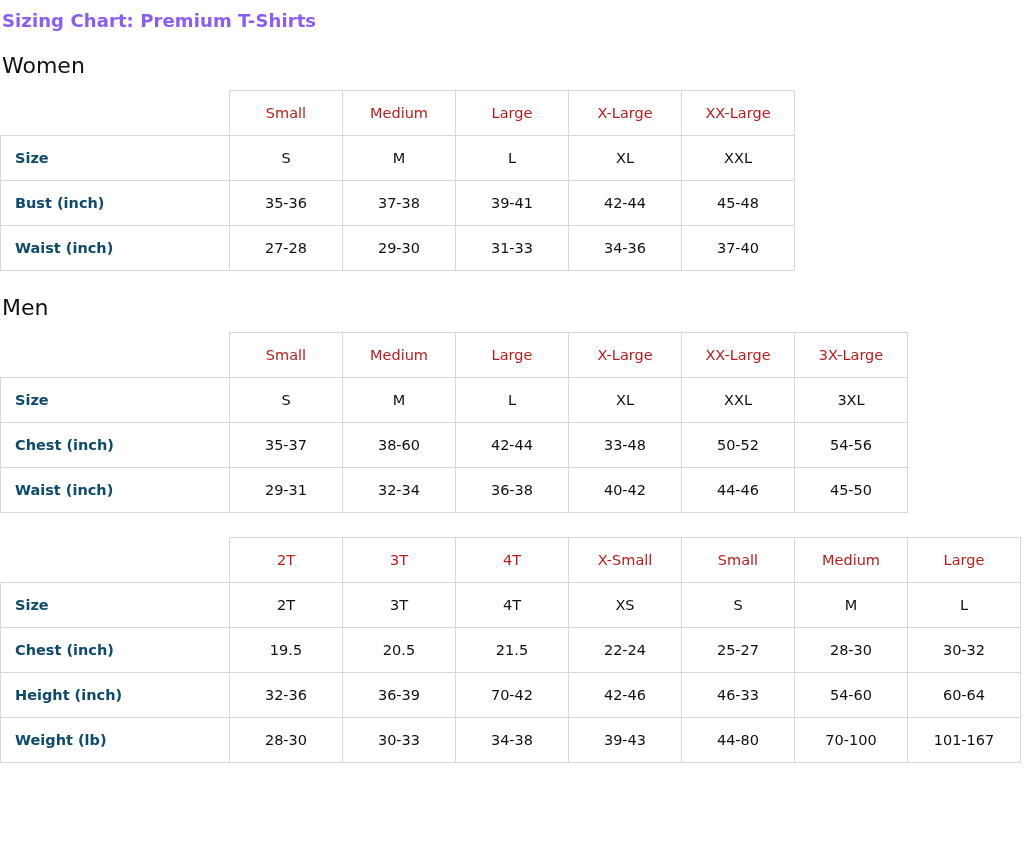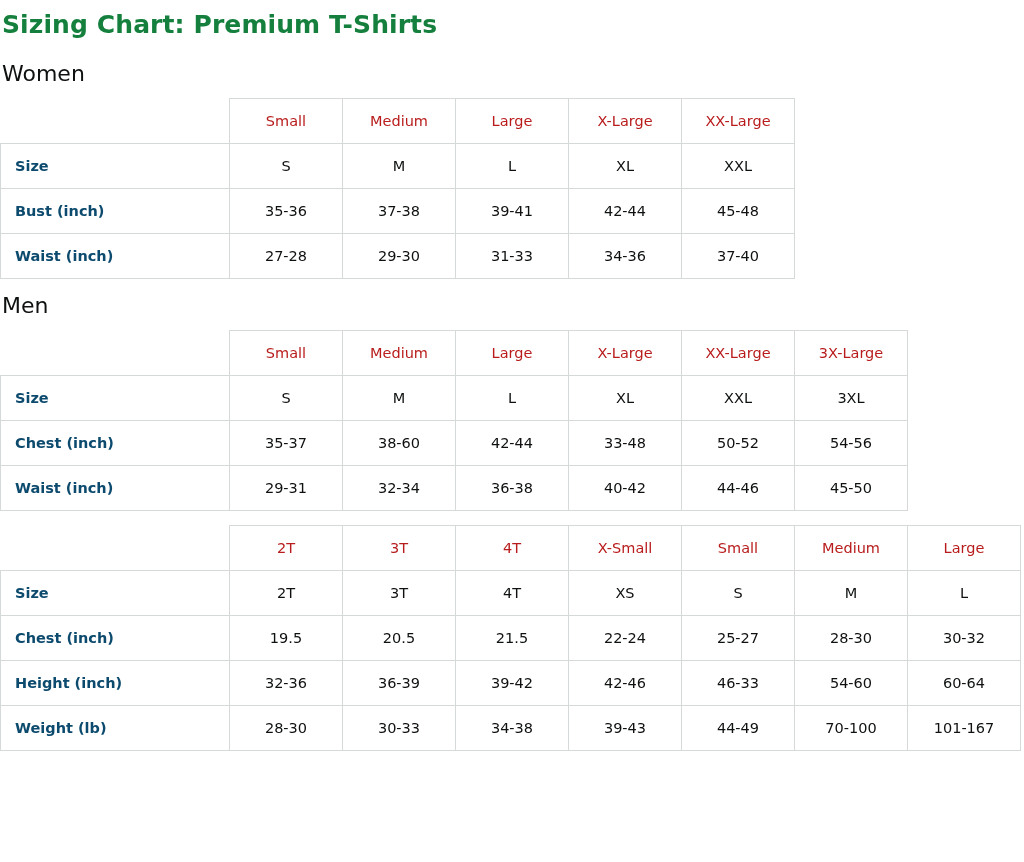--- a/index.html
+++ b/index.html
@@ -11,28 +11,28 @@
     width: 1024px;
     min-height: 862px;
     font-family: "DejaVu Sans", "Liberation Sans", sans-serif;
     color: #0f1111;
     -webkit-font-smoothing: antialiased;
   }
   .page {
     padding: 6px 0 0 0;
   }
   .page-title {
-    font-size: 25px;
+    font-size: 18px;
     font-weight: bold;
-    color: #15803d;
+    color: #8b5cf6;
     margin: 4px 0 22px 2px;
     letter-spacing: 0.1px;
   }
   .section {
-    margin-bottom: 14px;
+    margin-bottom: 24px;
   }
   .section-title {
     font-size: 22px;
     font-weight: normal;
     color: #0f1111;
     margin: 0 0 12px 2px;
   }
   table.size-table {
     border-collapse: collapse;
     table-layout: fixed;
@@ -225,33 +225,33 @@
           <td>21.5</td>
           <td>22-24</td>
           <td>25-27</td>
           <td>28-30</td>
           <td>30-32</td>
         </tr>
         <tr>
           <td class="row-label">Height (inch)</td>
           <td>32-36</td>
           <td>36-39</td>
-          <td>39-42</td>
+          <td>70-42</td>
           <td>42-46</td>
           <td>46-33</td>
           <td>54-60</td>
           <td>60-64</td>
         </tr>
         <tr>
           <td class="row-label">Weight (lb)</td>
           <td>28-30</td>
           <td>30-33</td>
           <td>34-38</td>
           <td>39-43</td>
-          <td>44-49</td>
+          <td>44-80</td>
           <td>70-100</td>
           <td>101-167</td>
         </tr>
       </tbody>
     </table>
   </div>
 
 </div>
 
 </body></html>

